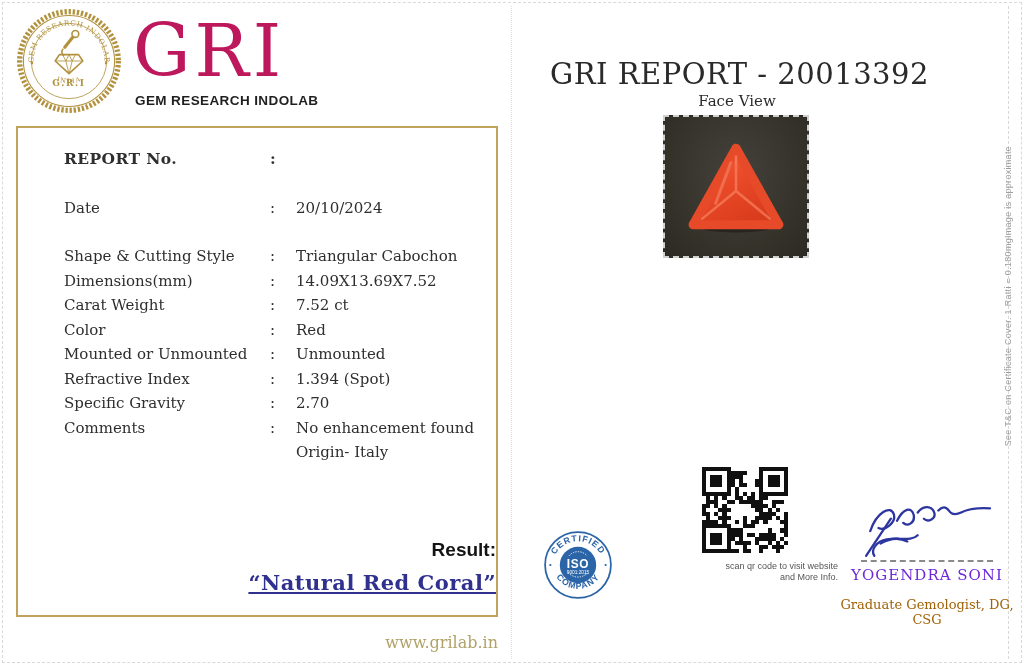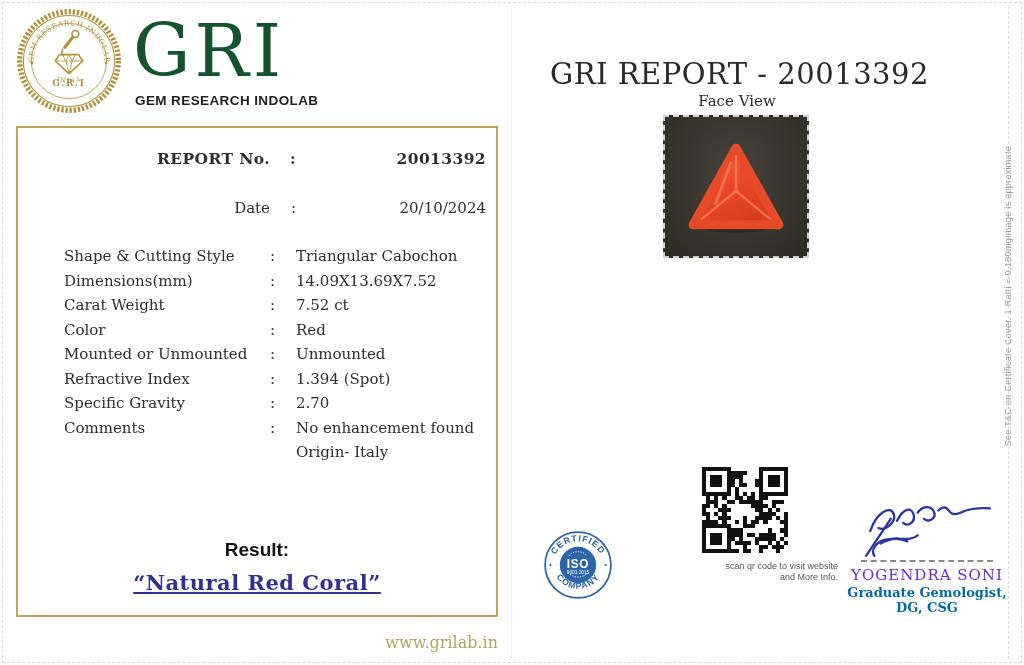--- a/index.html
+++ b/index.html
@@ -5,35 +5,35 @@
   html,body{margin:0;padding:0;background:#888;}
   .page{position:relative;width:1024px;height:665px;background:#ffffff;
         font-family:"DejaVu Serif",serif;overflow:hidden;margin:0 auto;}
   .page::before{content:"";position:absolute;inset:2px;border:1px dashed #d9d9d9;pointer-events:none;}
   .fold-line{position:absolute;left:511px;top:6px;bottom:6px;width:0;border-left:1px dotted #dedede;}
   .edge-line{position:absolute;left:1008px;top:6px;bottom:6px;width:0;border-left:1px dashed #d9d9d9;}
 
   
   .seal{position:absolute;left:16px;top:8px;width:106px;height:106px;}
   .brand-name{position:absolute;left:133px;top:12px;font-size:72px;line-height:78px;
-              color:#14532d;letter-spacing:4px;}
+              color:#be185d;letter-spacing:4px;}
   .brand-tagline{position:absolute;left:135px;top:93px;font-family:"Liberation Sans",sans-serif;
               font-weight:bold;font-size:13.5px;letter-spacing:.4px;color:#1f1f1f;}
 
   .report-box{position:absolute;left:16px;top:126px;width:482px;height:491px;
               border:2px solid var(--gold-border,#c2a35c);box-sizing:border-box;}
   .rows{padding:19px 10px 0 46px;}
   .row{display:flex;font-size:15px;line-height:24.5px;color:#2e2e2e;}
   .row .lbl{flex:0 0 206px;}
   .row .sep{flex:0 0 26px;}
   .row .val{flex:1;}
-  .row.gap{margin-bottom:24px;text-align:right;}
+  .row.gap{margin-bottom:24px;}
   .row.strong{font-weight:bold;letter-spacing:.4px;font-size:15.5px;}
 
-  .result{position:absolute;left:0;right:0;bottom:20px;text-align:center;}
+  .result{position:absolute;left:0;right:0;bottom:20px;text-align:right;}
   .result-label{font-family:"Liberation Sans",sans-serif;font-weight:bold;font-size:19px;
                 color:#141414;margin-bottom:9px;}
   .result-value{font-size:21px;font-weight:bold;color:var(--result-navy,#30308f);
                 text-decoration:underline;letter-spacing:.5px;}
 
   .website{position:absolute;left:16px;top:633px;width:482px;text-align:right;
            font-size:16px;color:var(--website-gold,#b1a268);}
 
   
   .r-title{position:absolute;left:512px;top:36px;width:455px;text-align:center;
@@ -52,21 +52,21 @@
   .qm{background:#fff;} .qm.d{background:#101010;}
   .qr-caption{margin-top:5px;font-family:"Liberation Sans",sans-serif;font-size:9px;
               line-height:11px;color:#555;}
 
   .iso{position:absolute;left:543px;top:530px;width:70px;height:70px;}
 
   .sig-wrap{position:absolute;left:838px;top:496px;width:178px;text-align:center;}
   .sig-svg{width:138px;height:64px;display:block;margin:0 auto;}
   .sig-dash{width:132px;margin:0 auto 4px;border-top:2px dashed #8a8a8a;}
   .sig-name{font-size:15px;color:#6d28d9;letter-spacing:1px;}
-  .sig-cred{font-size:13px;color:#0369a1;margin-top:1px;font-weight:bold;}
+  .sig-cred{font-size:13px;color:#a16207;margin-top:13px;}
 
   .vnote{position:absolute;right:11px;writing-mode:vertical-rl;transform:rotate(180deg);
          font-family:"Liberation Sans",sans-serif;font-size:9px;color:#9c9c9c;letter-spacing:.3px;}
   .vnote.img-note{top:146px;}
   .vnote.terms-note{top:238px;}
 </style>
 </head>
 <body>
 
 <div class="page">
@@ -102,21 +102,20 @@
   </svg>
 
   <div class="brand-name">GRI</div>
   <div class="brand-tagline">GEM RESEARCH INDOLAB</div>
 
   <div class="report-box">
     <div class="rows">
       <div class="row strong gap">
         <span class="lbl">REPORT No.</span>
         <span class="sep">:</span>
-        <span class="val">20013392</span>
       </div>
       <div class="row gap">
         <span class="lbl">Date</span>
         <span class="sep">:</span>
         <span class="val">20/10/2024</span>
       </div>
       <div class="row">
         <span class="lbl">Shape &amp; Cutting Style</span>
         <span class="sep">:</span>
         <span class="val">Triangular Cabochon</span>

